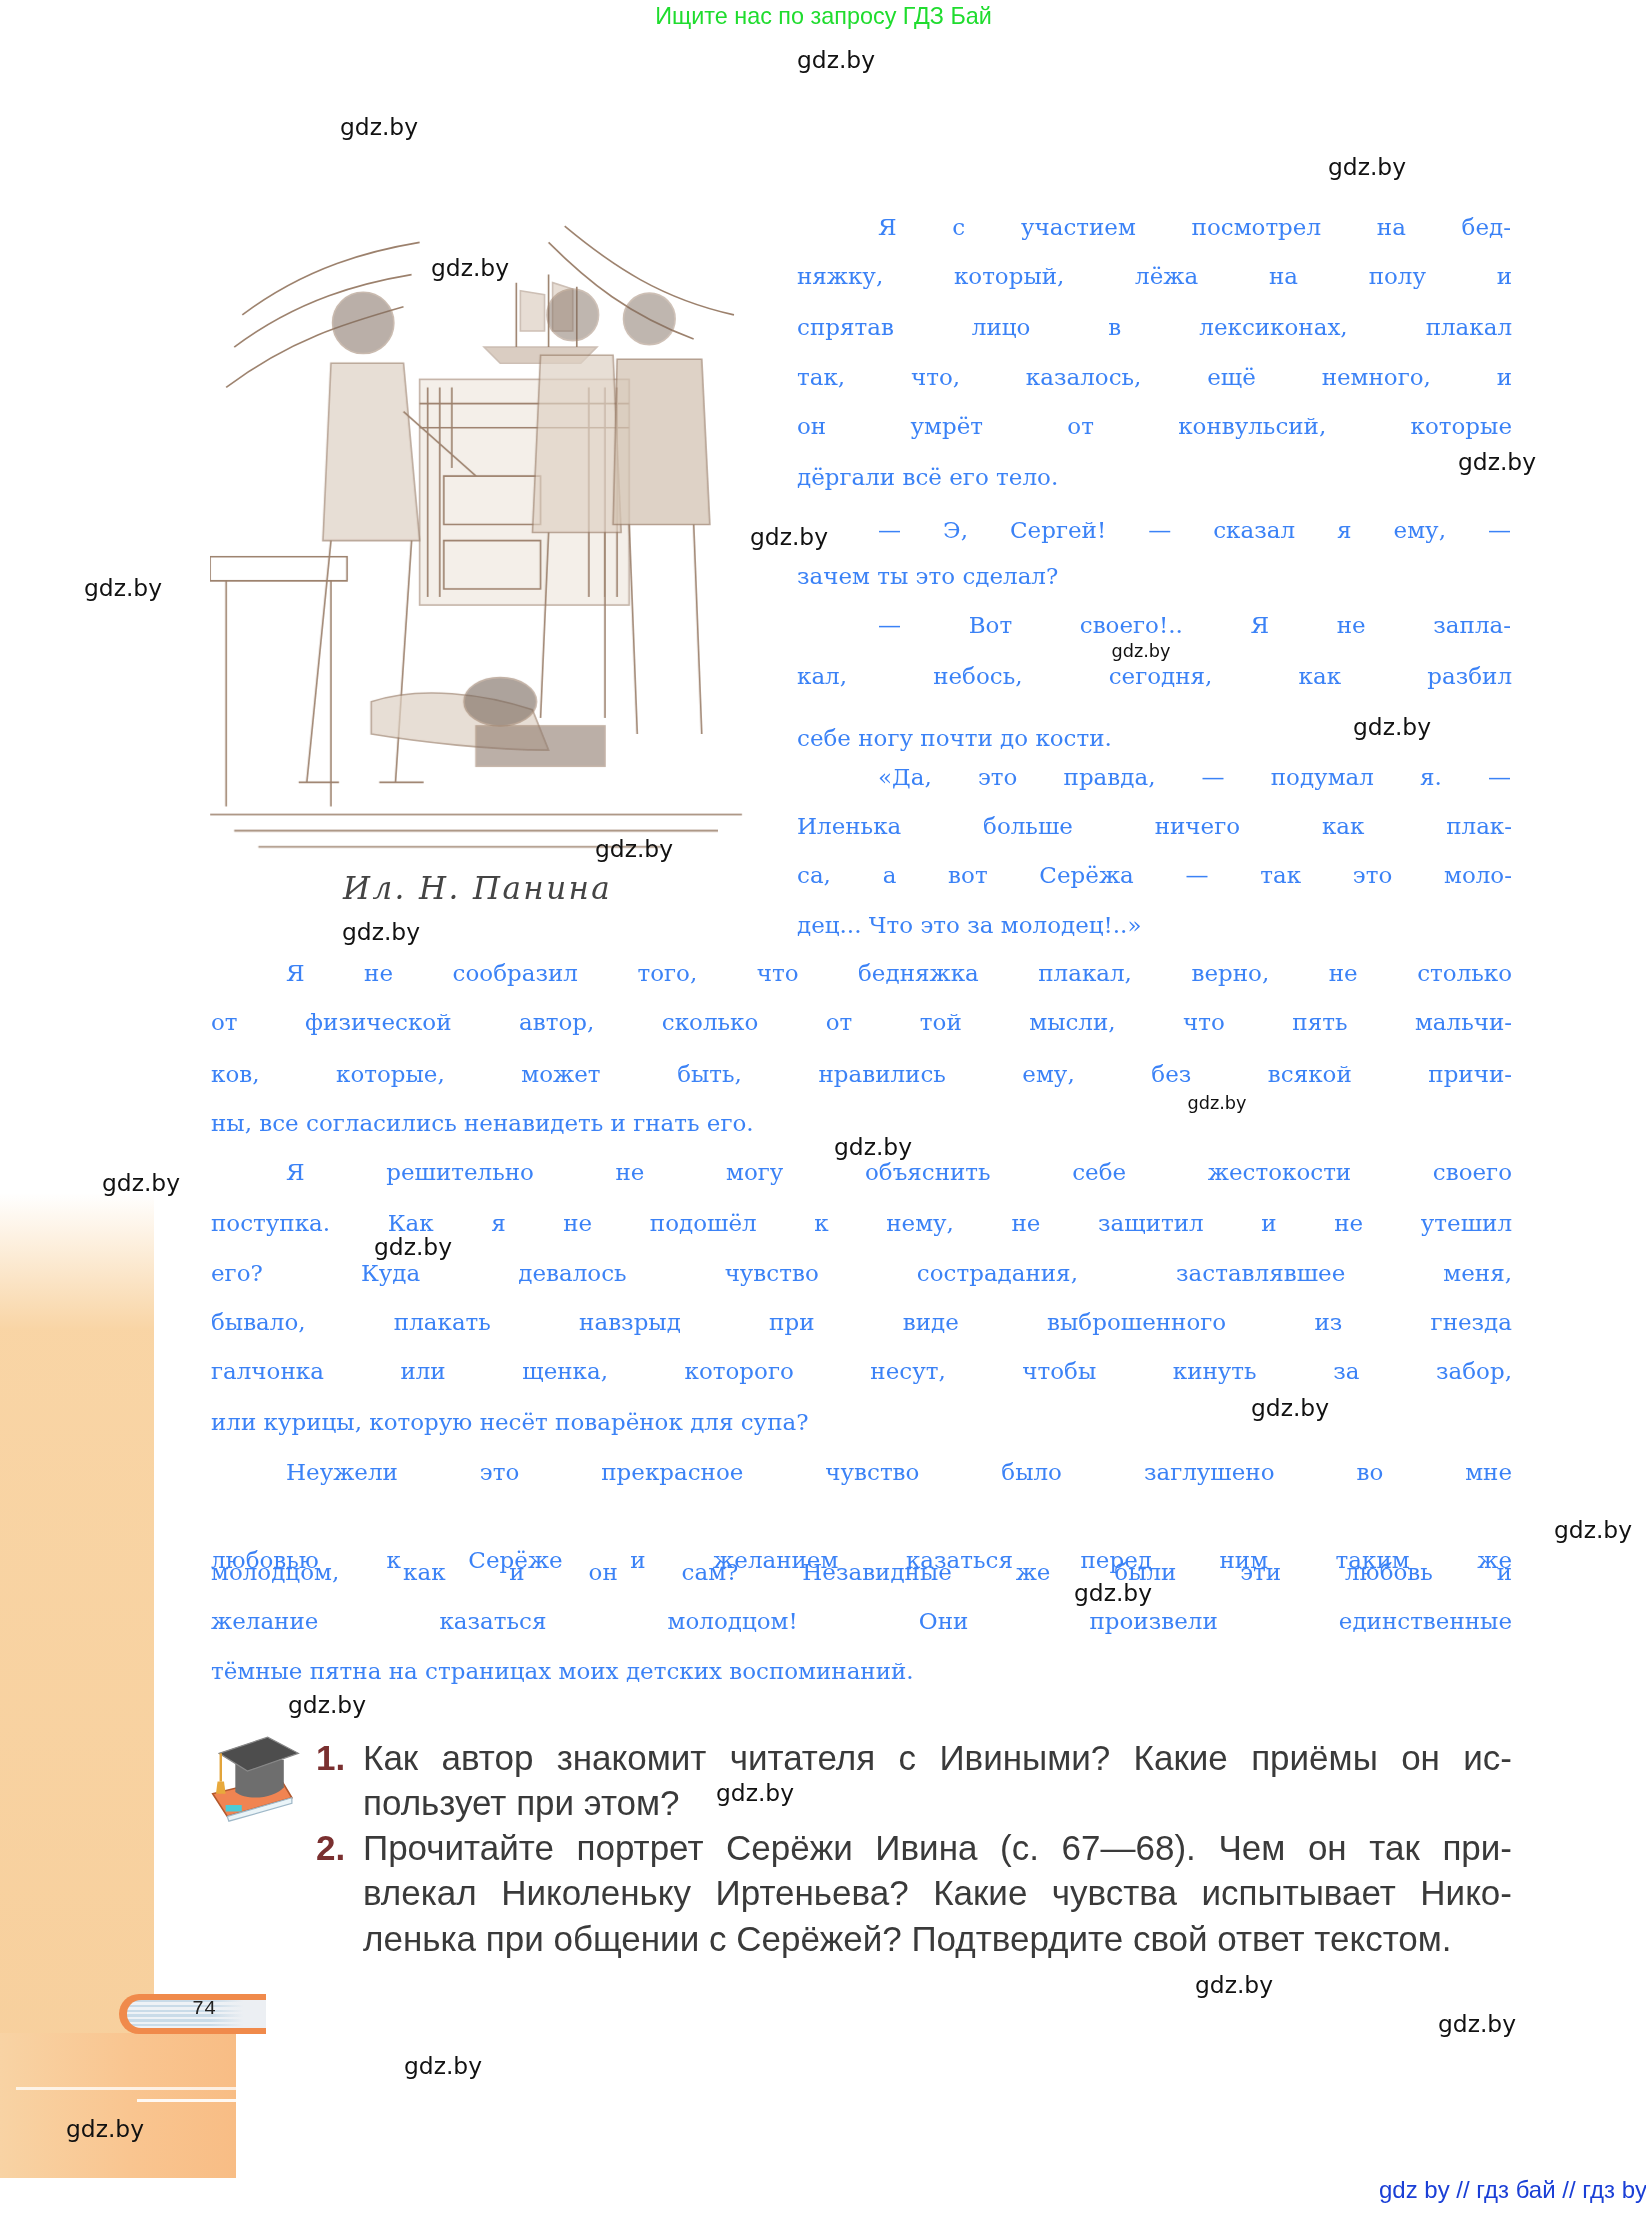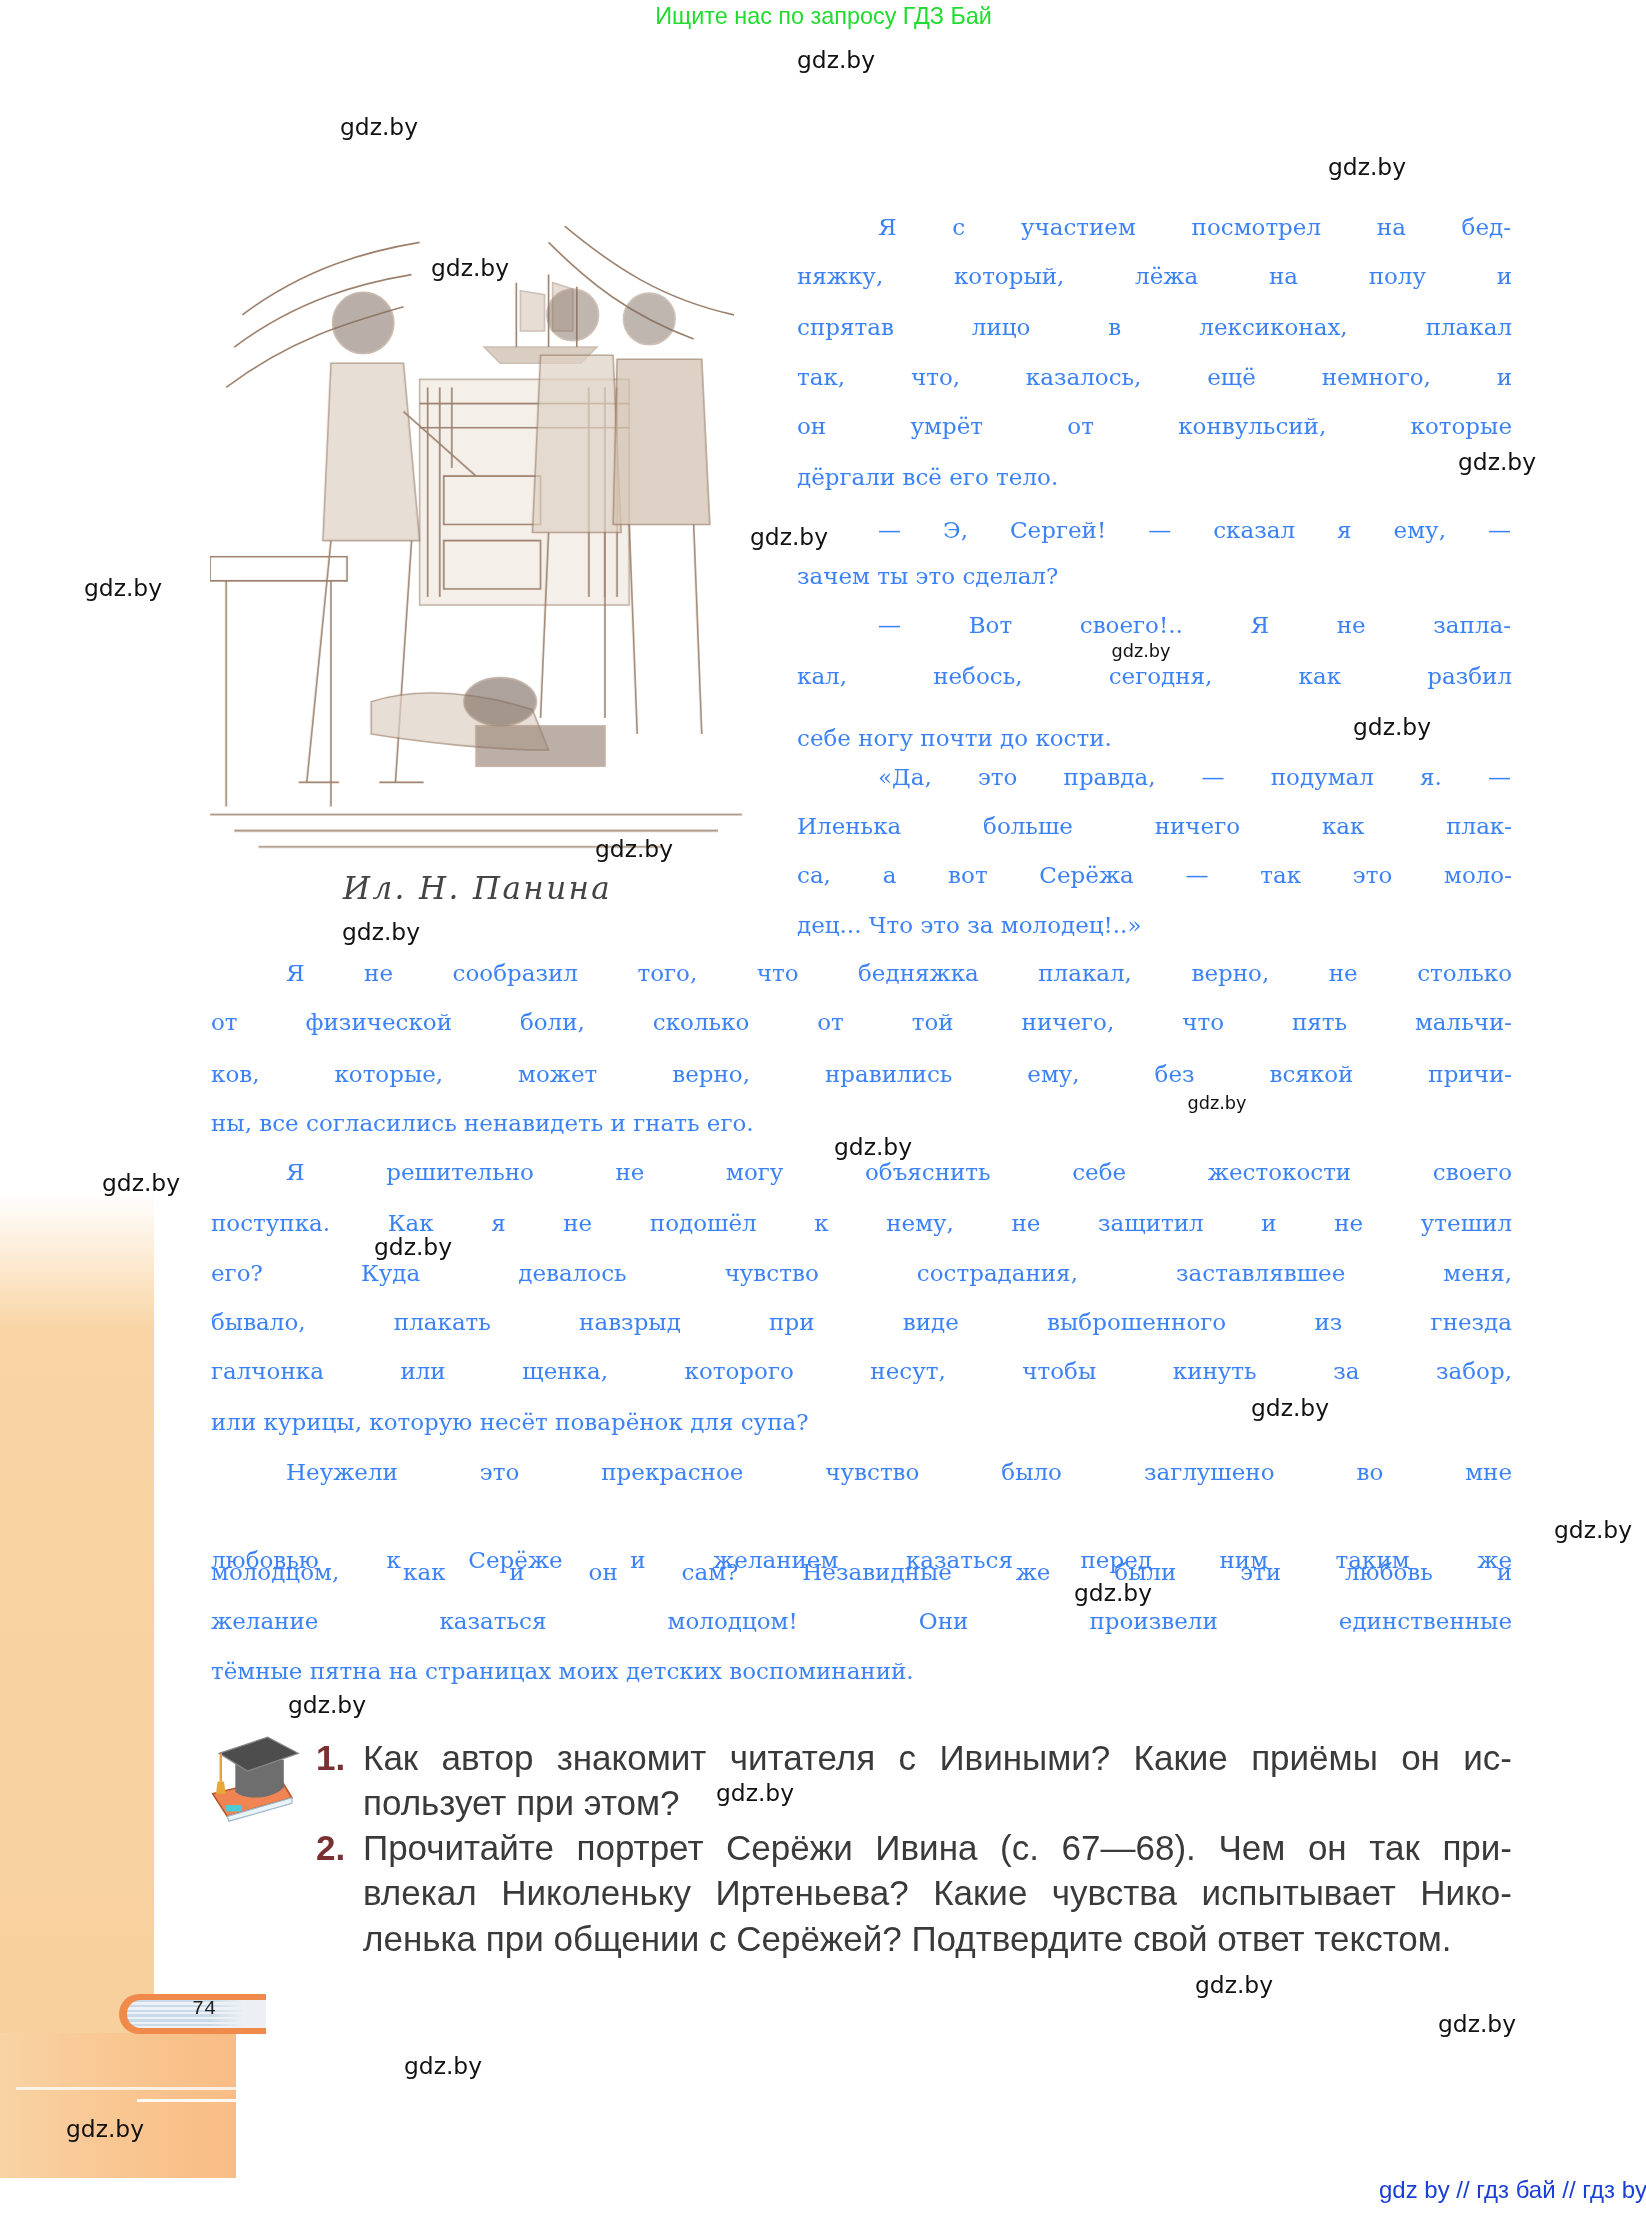--- a/index.html
+++ b/index.html
@@ -108,22 +108,22 @@
     <div class="serif-line" style="left: 797px; top: 651px; width: 715px;">кал, небось, сегодня, как разбил</div>
     <div class="serif-line last" style="left: 797px; top: 668px; width: 715px; margin-top: 45px;">себе ногу почти до кости.</div>
     <div class="serif-line" style="left: 878px; top: 752px; width: 633px;">«Да, это правда, — подумал я. —</div>
     <div class="serif-line" style="left: 797px; top: 801px; width: 715px;">Иленька больше ничего как плак-</div>
     <div class="serif-line" style="left: 797px; top: 850px; width: 715px;">са, а вот Серёжа — так это моло-</div>
     <div class="serif-line last" style="left: 797px; top: 900px; width: 715px;">дец... Что это за молодец!..»</div>
   </div>
 
 <div id="full-col">
     <div class="serif-line" style="left: 286px; top: 948px; width: 1226px;">Я не сообразил того, что бедняжка плакал, верно, не столько</div>
-    <div class="serif-line" style="left: 211px; top: 997px; width: 1301px;">от физической боли, сколько от той ничего, что пять мальчи-</div>
-    <div class="serif-line" style="left: 211px; top: 1049px; width: 1301px;">ков, которые, может верно, нравились ему, без всякой причи-</div>
+    <div class="serif-line" style="left: 211px; top: 997px; width: 1301px;">от физической автор, сколько от той мысли, что пять мальчи-</div>
+    <div class="serif-line" style="left: 211px; top: 1049px; width: 1301px;">ков, которые, может быть, нравились ему, без всякой причи-</div>
     <div class="serif-line last" style="left: 211px; top: 1098px; width: 1301px;">ны, все согласились ненавидеть и гнать его.</div>
     <div class="serif-line" style="left: 286px; top: 1147px; width: 1226px;">Я решительно не могу объяснить себе жестокости своего</div>
     <div class="serif-line" style="left: 211px; top: 1198px; width: 1301px;">поступка. Как я не подошёл к нему, не защитил и не утешил</div>
     <div class="serif-line" style="left: 211px; top: 1248px; width: 1301px;">его? Куда девалось чувство сострадания, заставлявшее меня,</div>
     <div class="serif-line" style="left: 211px; top: 1297px; width: 1301px;">бывало, плакать навзрыд при виде выброшенного из гнезда</div>
     <div class="serif-line" style="left: 211px; top: 1346px; width: 1301px;">галчонка или щенка, которого несут, чтобы кинуть за забор,</div>
     <div class="serif-line last" style="left: 211px; top: 1397px; width: 1301px;">или курицы, которую несёт поварёнок для супа?</div>
     <div class="serif-line" style="left: 286px; top: 1447px; width: 1226px;">Неужели это прекрасное чувство было заглушено во мне</div>
     <div class="serif-line" style="left: 211px; top: 1496px; width: 1301px; margin-top: 39px;">любовью к Серёже и желанием казаться перед ним таким же</div>
     <div class="serif-line" style="left: 211px; top: 1547px; width: 1301px;">молодцом, как и он сам? Незавидные же были эти любовь и</div>

